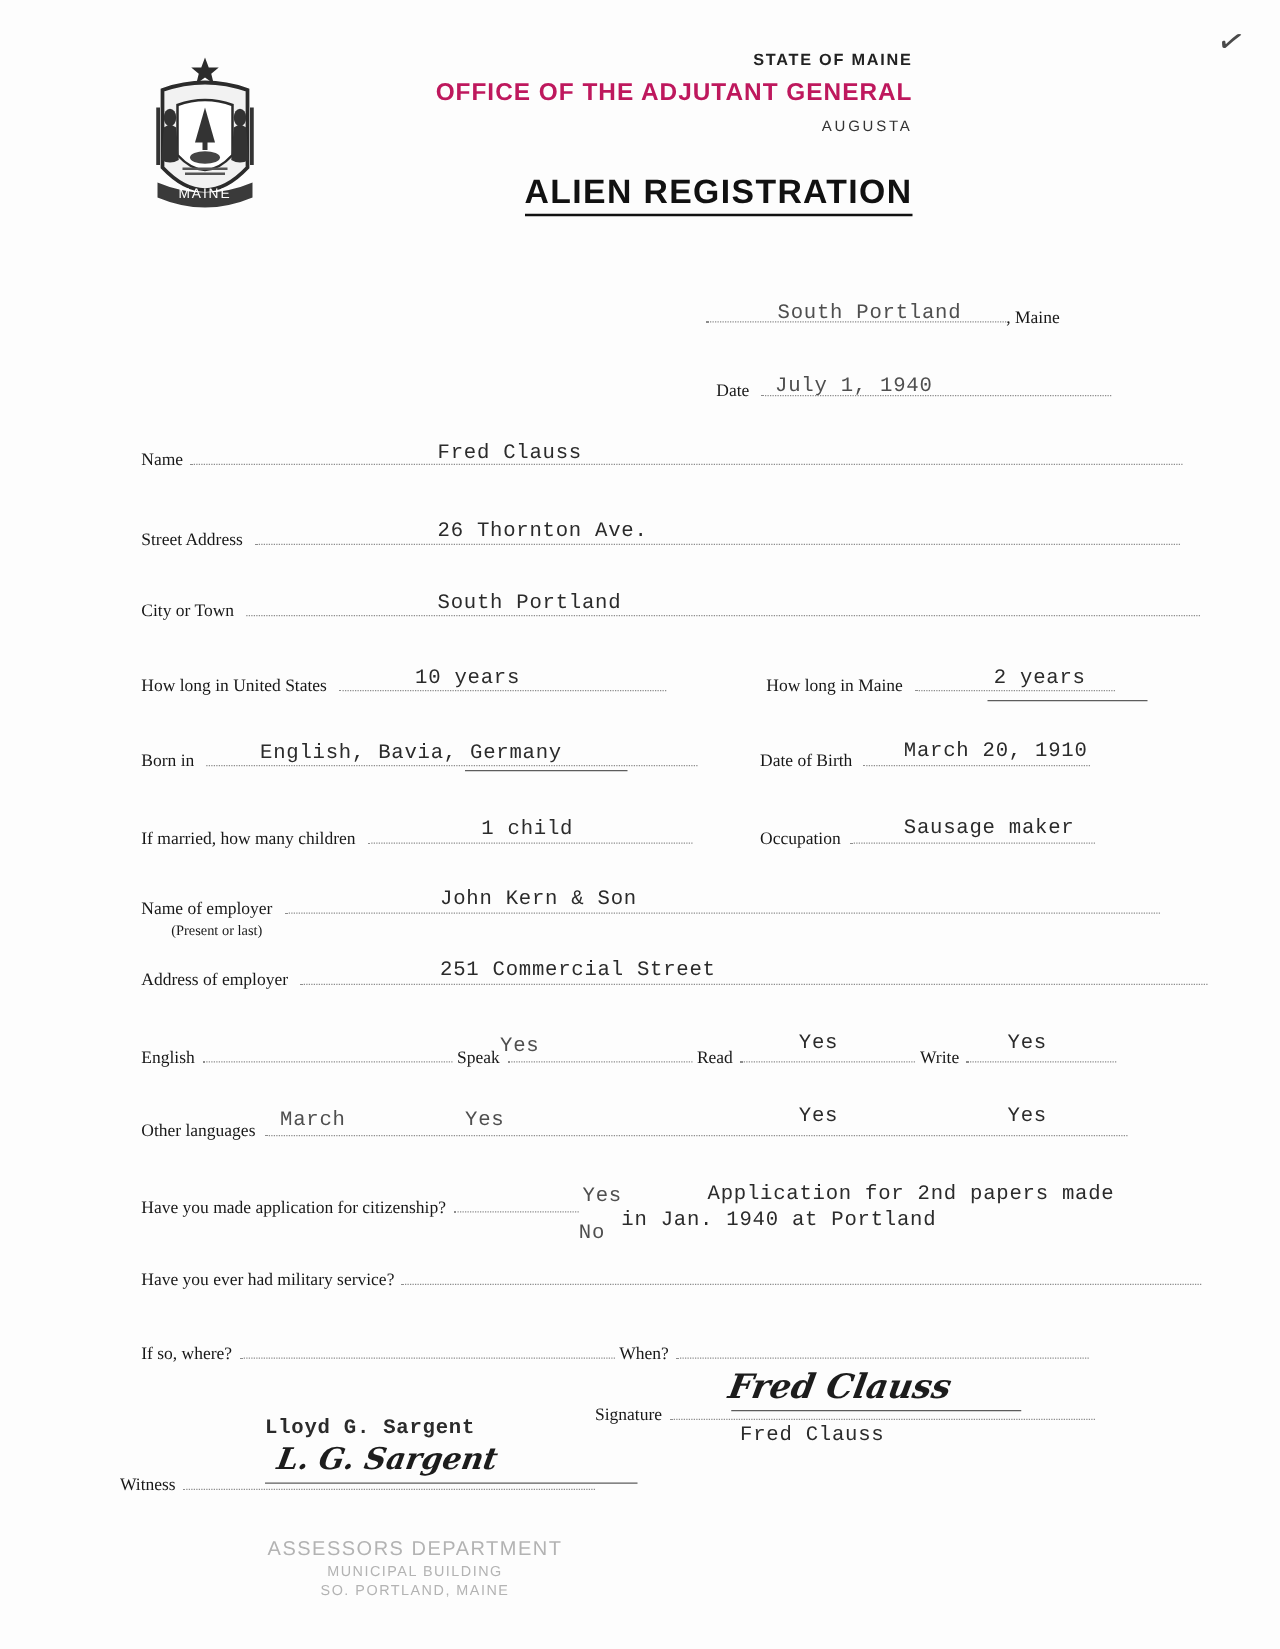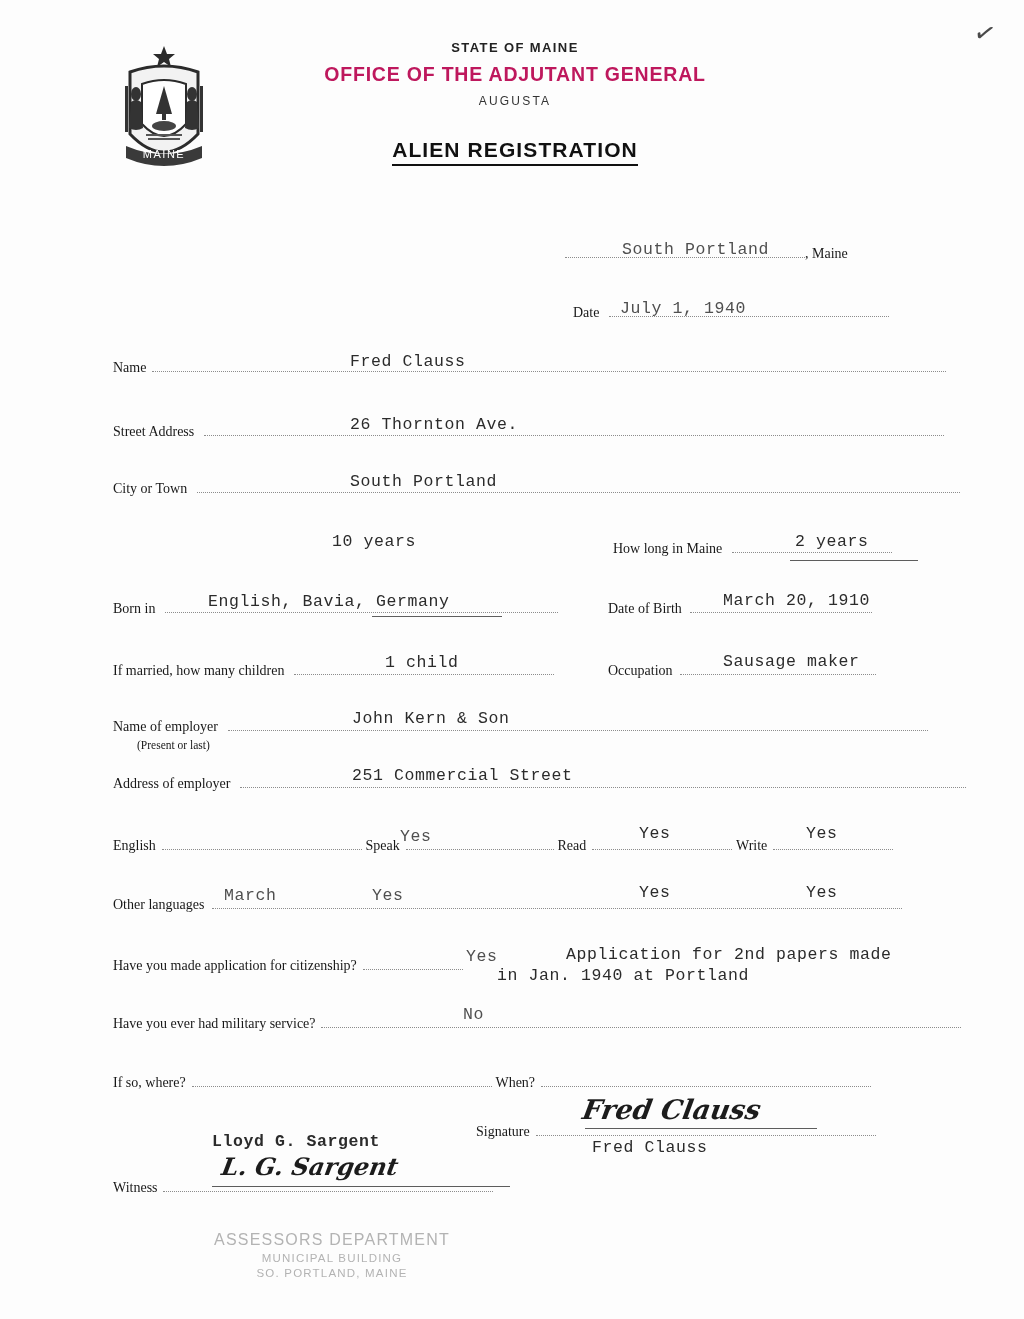--- a/index.html
+++ b/index.html
@@ -28,21 +28,21 @@
     left: 112px;
     top: 42px;
     width: 104px;
     height: 138px;
   }
   .header-block {
     position: absolute;
     left: 300px;
     top: 40px;
     width: 430px;
-    text-align: center;
+    text-align: right;
   }
   .hdr-state {
     font-family: "Liberation Sans", sans-serif;
     font-size: 13px;
     letter-spacing: 1.4px;
     font-weight: 600;
     color: #222;
   }
   .hdr-office {
     font-family: "Liberation Sans", sans-serif;
@@ -54,21 +54,21 @@
   }
   .hdr-augusta {
     font-family: "Liberation Sans", sans-serif;
     font-size: 12px;
     letter-spacing: 2.2px;
     margin-top: 8px;
     color: #333;
   }
   .hdr-title {
     font-family: "Liberation Sans", sans-serif;
-    font-size: 21px;
+    font-size: 27px;
     font-weight: 700;
     letter-spacing: 1.1px;
     margin-top: 30px;
     display: inline-block;
     border-bottom: 2.2px solid #111;
     padding-bottom: 2px;
     color: #111;
   }
   .corner-mark {
     position: absolute;
@@ -210,20 +210,24 @@
     <span class="dots" style="width:740px; margin-left:6px;"></span>
   </div>
   <div class="typed" style="left:350px; top:415px;">26 Thornton Ave.</div>
 
   <div class="row" style="left:113px; top:478px;">
     <span class="lbl">City or Town</span>
     <span class="dots" style="width:763px; margin-left:6px;"></span>
   </div>
   <div class="typed" style="left:350px; top:472px;">South Portland</div>
 
+  <div class="row" style="left:113px; top:538px;">
+    <span class="lbl">How long in United States</span>
+    <span class="dots" style="width:262px; margin-left:6px;"></span>
+  </div>
   <div class="typed" style="left:332px; top:532px;text-align:right;">10 years</div>
 
   <div class="row" style="left:613px; top:538px;">
     <span class="lbl">How long in Maine</span>
     <span class="dots" style="width:160px; margin-left:6px;"></span>
   </div>
   <div class="typed" style="left:795px; top:532px;">2 years</div>
   <div class="strike" style="left:790px; top:560px; width:128px;"></div>
 
   <div class="row" style="left:113px; top:598px;">
@@ -294,38 +298,38 @@
     <span class="dots" style="width:100px; margin-left:2px;"></span>
   </div>
   <div class="typed faint" style="left:466px; top:947px;">Yes</div>
   <div class="typed" style="left:566px; top:945px;">Application for 2nd papers made</div>
   <div class="typed" style="left:497px; top:966px;">in Jan. 1940  at Portland</div>
 
   <div class="row" style="left:113px; top:1013px;">
     <span class="lbl">Have you ever had military service?</span>
     <span class="dots" style="width:640px; margin-left:2px;"></span>
   </div>
-  <div class="typed faint" style="left:463px; top:1005px;text-align:right;">No</div>
+  <div class="typed faint" style="left:463px; top:976px;text-align:right;">No</div>
 
   <div class="row" style="left:476px; top:1121px;">
     <span class="lbl">Signature</span>
     <span class="dots" style="width:340px; margin-left:2px;"></span>
   </div>
 
   <div class="row" style="left:113px; top:1072px;">
     <span class="lbl">If so, where?</span>
     <span class="dots" style="width:300px; margin-left:2px;"></span>
     <span class="lbl">When?</span>
     <span class="dots" style="width:330px; margin-left:2px;"></span>
   </div>
   <div class="script" style="left:583px; top:1094px;">Fred Clauss</div>
   <div class="strike" style="left:585px; top:1128px; width:232px;"></div>
   <div class="typed" style="left:592px; top:1138px;">Fred Clauss</div>
 
-  <div class="row" style="left:113px; top:1177px;text-align:center;">
+  <div class="row" style="left:96px; top:1177px;text-align:center;">
     <span class="lbl">Witness</span>
     <span class="dots" style="width:330px; margin-left:2px;"></span>
   </div>
   <div class="script small" style="left:222px; top:1152px;">L. G. Sargent</div>
   <div class="strike" style="left:212px; top:1186px; width:298px;"></div>
   <div class="typed" style="left:212px; top:1132px;font-weight:bold;">Lloyd G. Sargent</div>
 
   <div class="stamp" style="left:208px; top:1231px; width:248px;">
     <div class="s1">ASSESSORS DEPARTMENT</div>
     <div class="s2">MUNICIPAL BUILDING</div>

